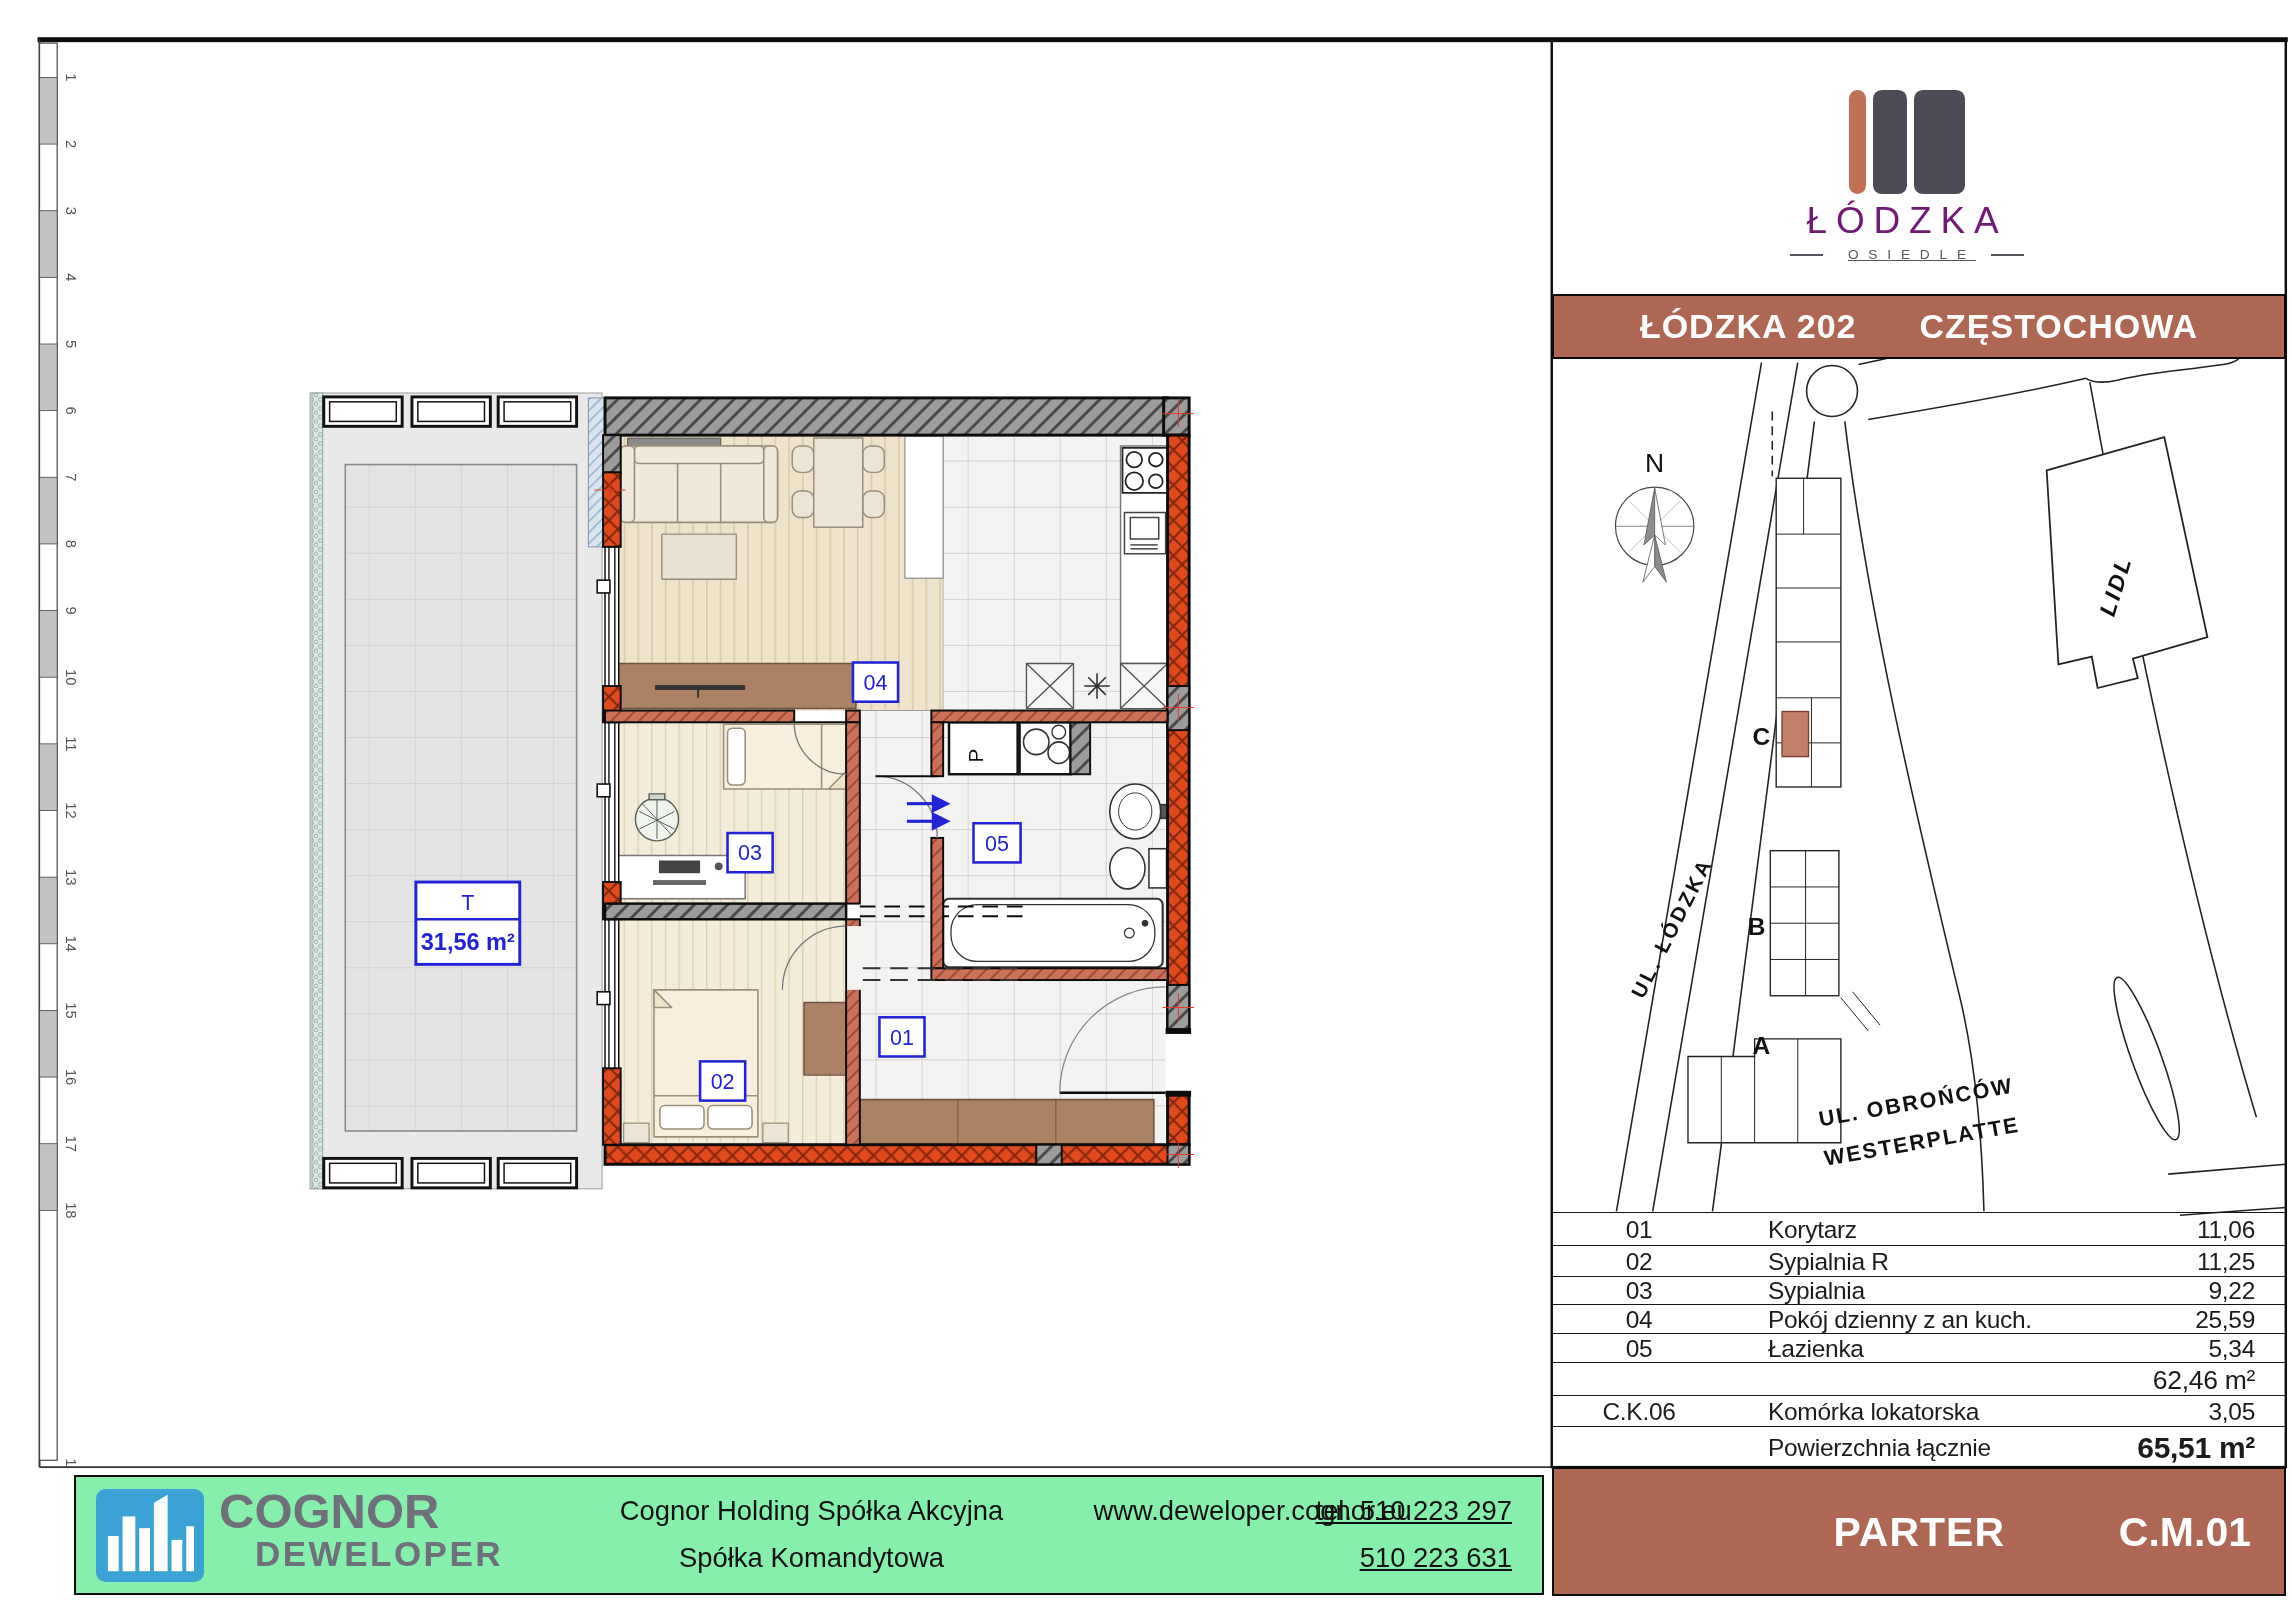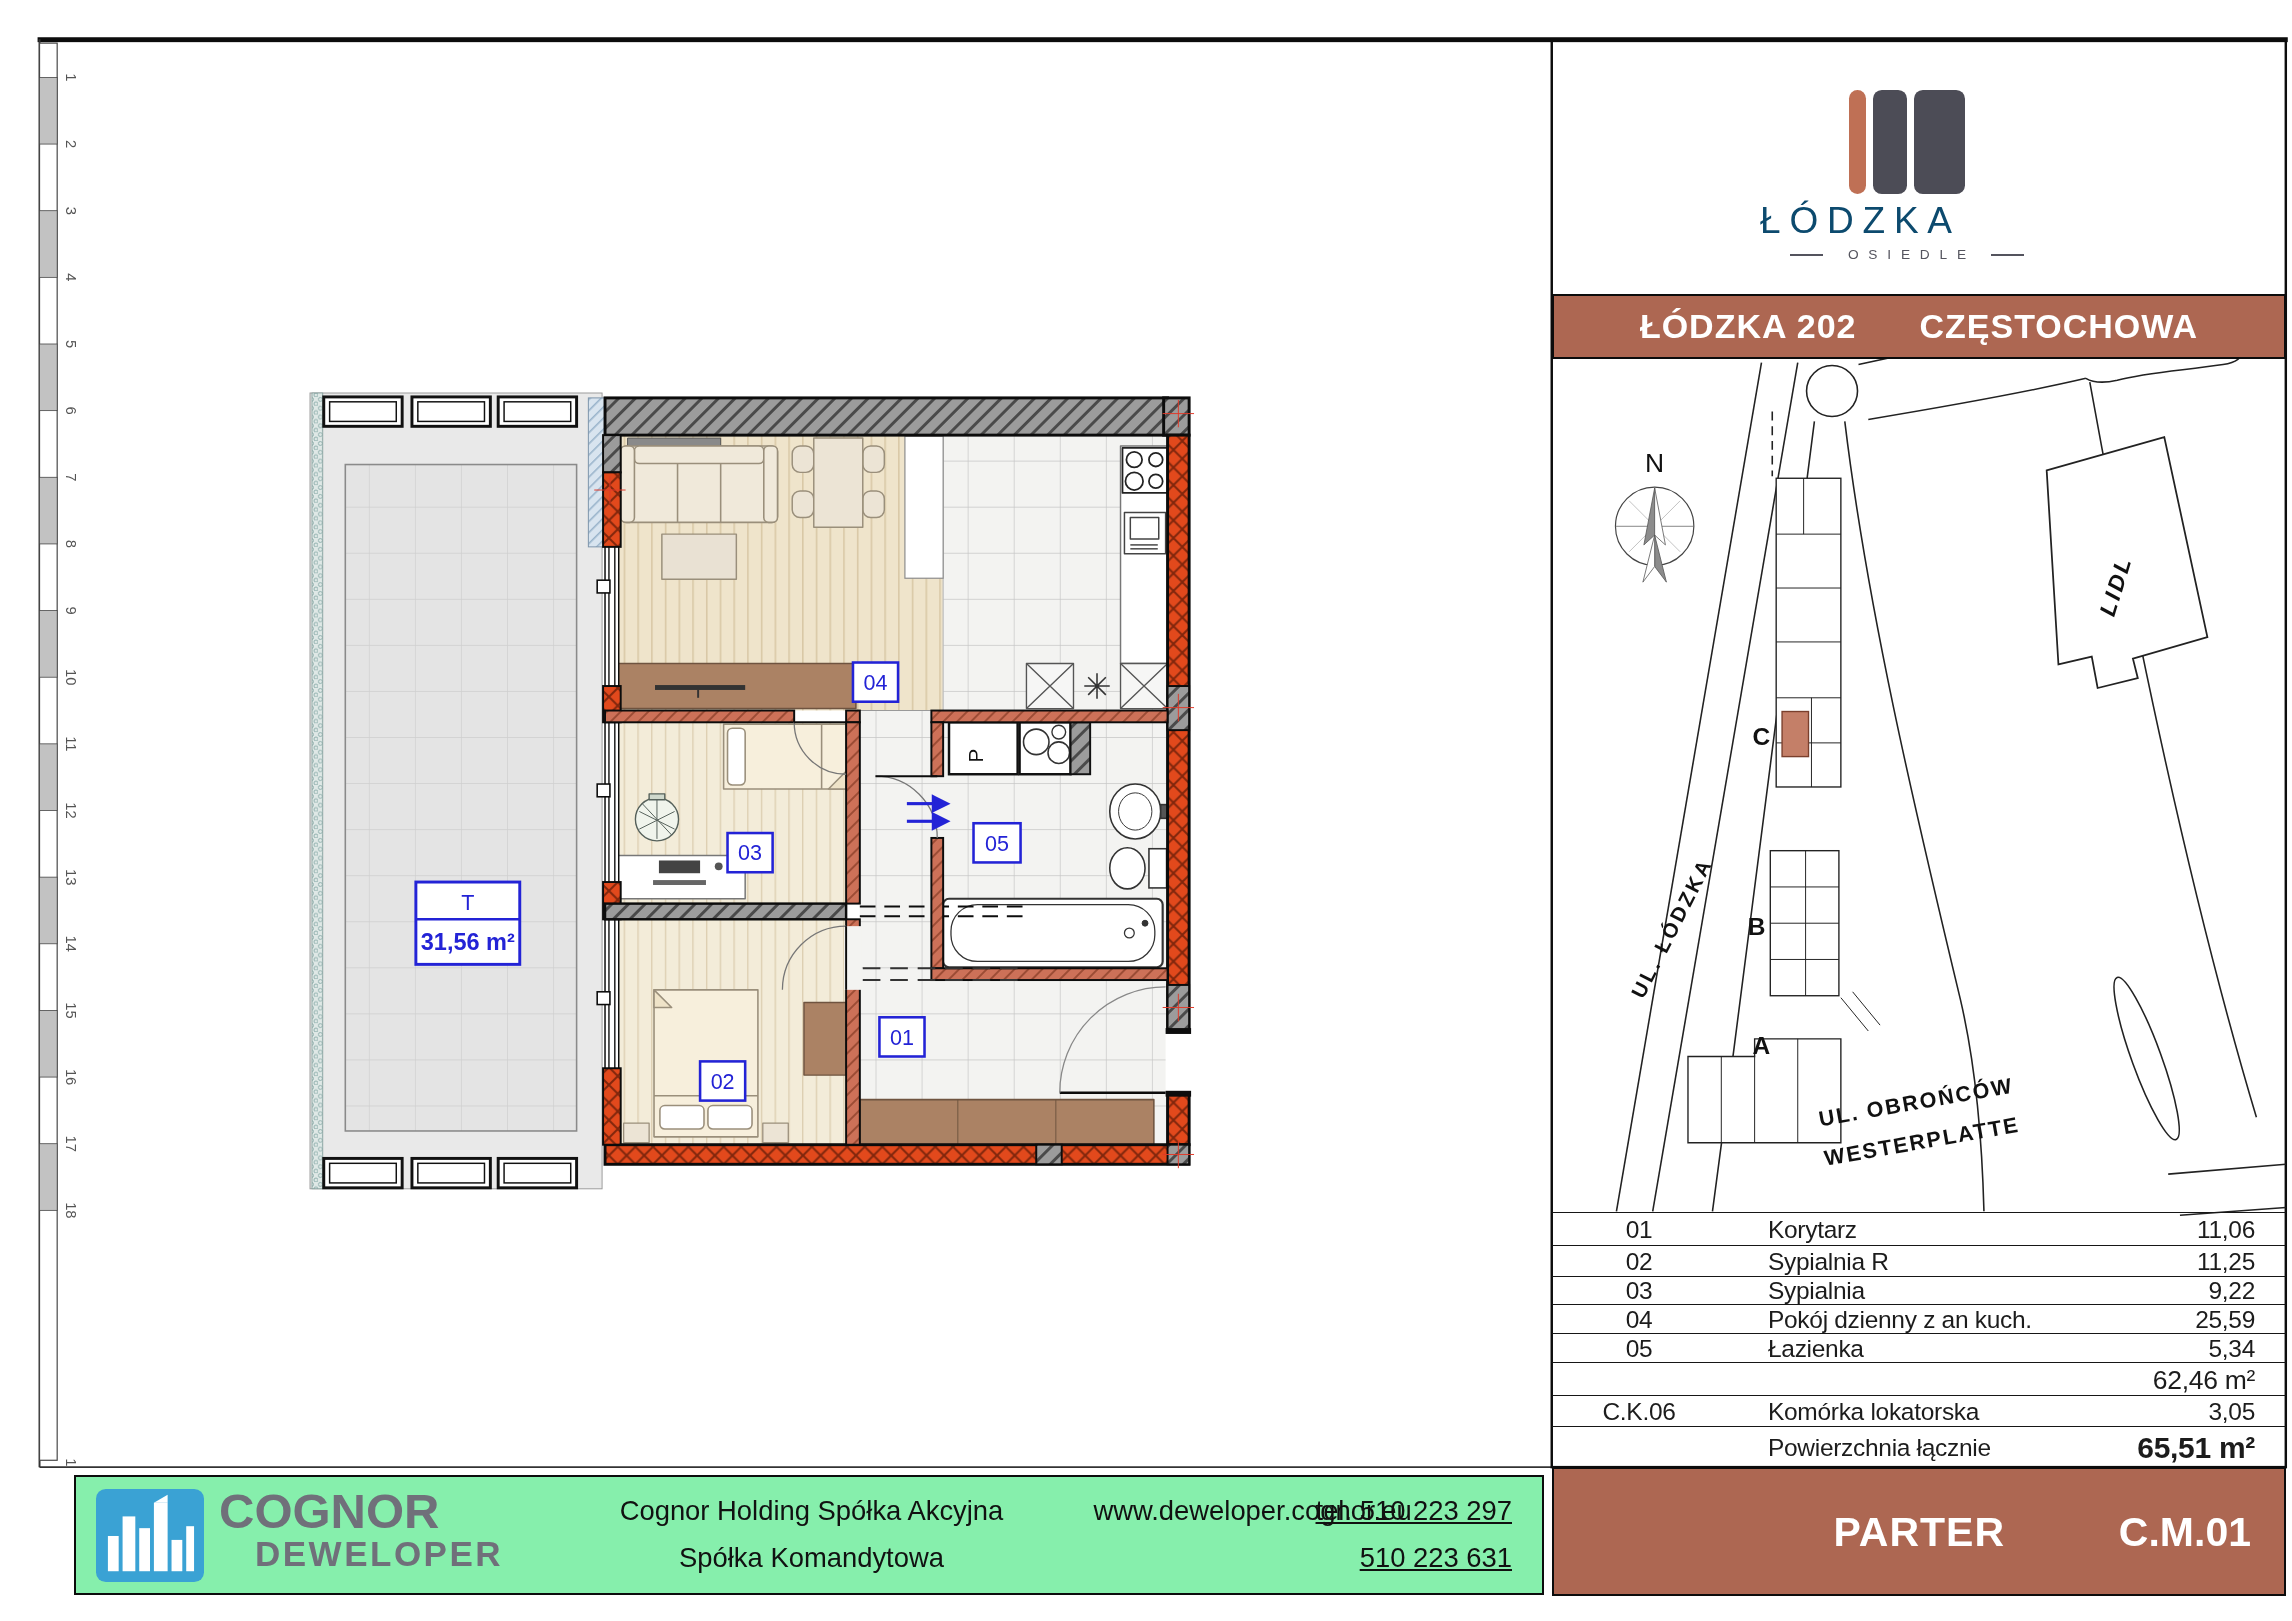--- a/index.html
+++ b/index.html
@@ -3,24 +3,24 @@
 <meta charset="utf-8">
 <style>
   html,body{margin:0;padding:0;background:#fff;}
   body{width:2293px;height:1621px;position:relative;overflow:hidden;
        font-family:"Liberation Sans", sans-serif;-webkit-font-smoothing:antialiased;}
   svg{position:absolute;left:0;top:0;}
   svg text{font-family:"Liberation Sans", sans-serif;}
 
   
   .logo-bar{position:absolute;border-radius:8.8px;}
-  .logo-word{position:absolute;left:1760px;top:200px;width:294px;
-             font-size:37px;letter-spacing:8.8px;color:#0c4a6e;font-weight:400;}
+  .logo-word{position:absolute;left:1760px;top:200px;width:294px;text-align:center;
+             font-size:37px;letter-spacing:8.8px;color:#701a75;font-weight:400;}
   .logo-sub{position:absolute;left:1760px;top:247px;width:294px;display:flex;align-items:center;
-            justify-content:center;gap:15px;color:#54545e;}
+            justify-content:center;gap:15px;color:#54545e;text-decoration:underline;}
   .logo-sub .dash{width:33px;border-top:2px solid #54545e;}
   .logo-sub .txt{font-size:13.7px;letter-spacing:9.8px;text-indent:9.8px;}
   .hdr-bar{position:absolute;left:1552px;top:294px;width:734px;height:65px;background:#ad6752;
            border:2.9px solid #0c0c0c;box-sizing:border-box;display:flex;align-items:center;
            justify-content:center;gap:63px;color:#fff;font-weight:bold;font-size:34px;letter-spacing:1px;text-align:right;}
 
   
   .tbl-row{position:absolute;left:1552px;width:734px;border-top:1.6px solid #161616;box-sizing:border-box;
            color:#1c1c1c;font-size:24.5px;letter-spacing:-0.3px;}
   .tbl-row .no{position:absolute;left:0;width:174px;text-align:center;top:50%;transform:translateY(-46%);}

